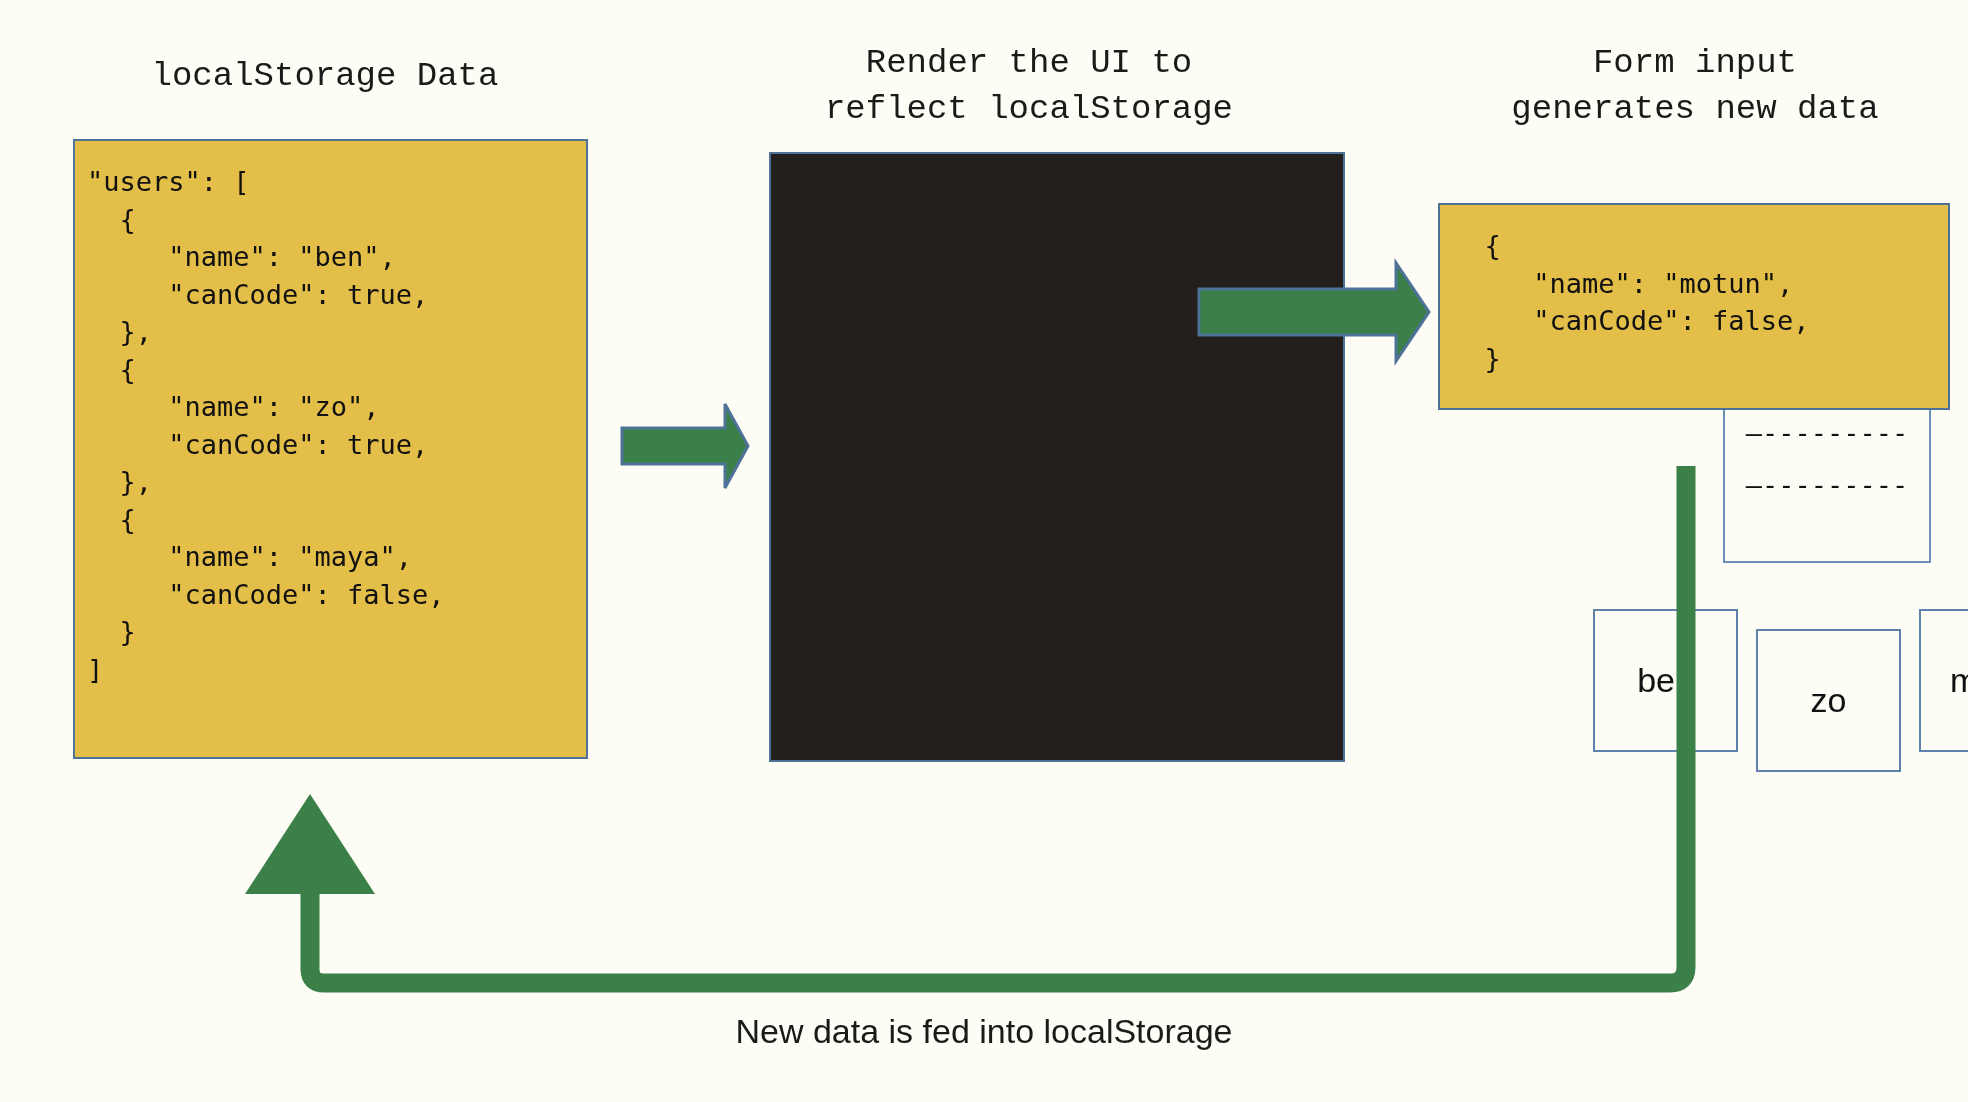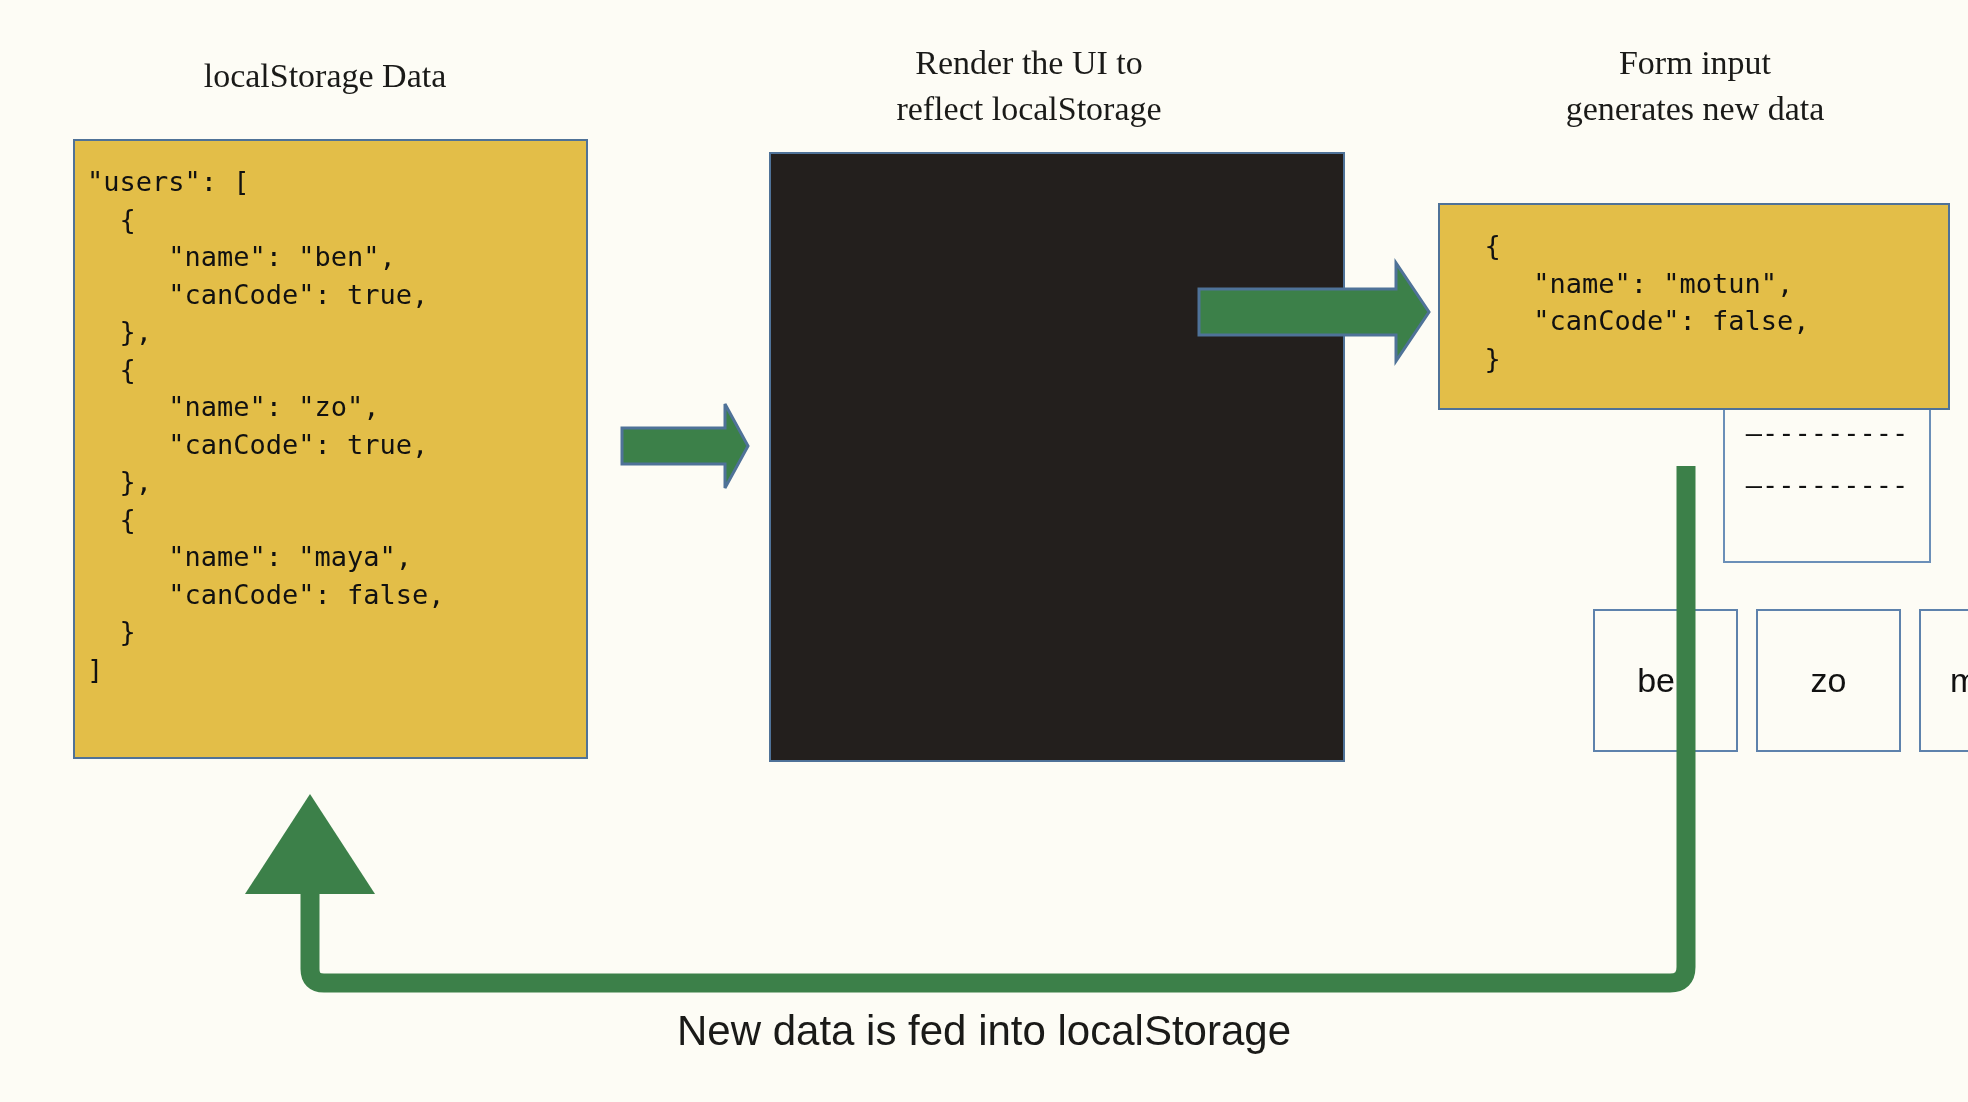--- a/index.html
+++ b/index.html
@@ -23,21 +23,21 @@
     height: 1102px;
   }
 
   
   .col-title {
     position: absolute;
     text-align: center;
     color: #1A1A18;
     font-size: 34px;
     line-height: 46px;
-    font-family: Liberation Serif, serif;
+    font-family: Liberation Mono, monospace;
     white-space: pre-line;
   }
   #title-left  { left: 60px;   top: 53px;  width: 530px; }
   #title-mid   { left: 741px;  top: 40px;  width: 576px; }
   #title-right { left: 1440px; top: 40px;  width: 510px; }
 
   
   .json-panel {
     position: absolute;
     background: #E3BE48;
@@ -108,30 +108,30 @@
     border: 2px solid #5E82AC;
     box-sizing: border-box;
     display: flex;
     align-items: center;
     justify-content: center;
     font-size: 34px;
     color: #111111;
     font-family: "Liberation Sans", sans-serif;
   }
   #user-card-0 { left: 822px; }
-  #user-card-1 { left: 985px; }
+  #user-card-1 { left: 985px; margin-top: 20px; }
   #user-card-2 { left: 1148px; }
 
   
   #bottom-caption {
     position: absolute;
     left: 0; top: 1010px;
     width: 1968px;
     text-align: center;
-    font-size: 42px;
+    font-size: 34px;
     line-height: 42px;
     color: #1A1A18;
     font-family: "Liberation Sans", sans-serif;
   }
 
   
   #arrows {
     position: absolute;
     left: 0; top: 0;
     width: 1968px; height: 1102px;

